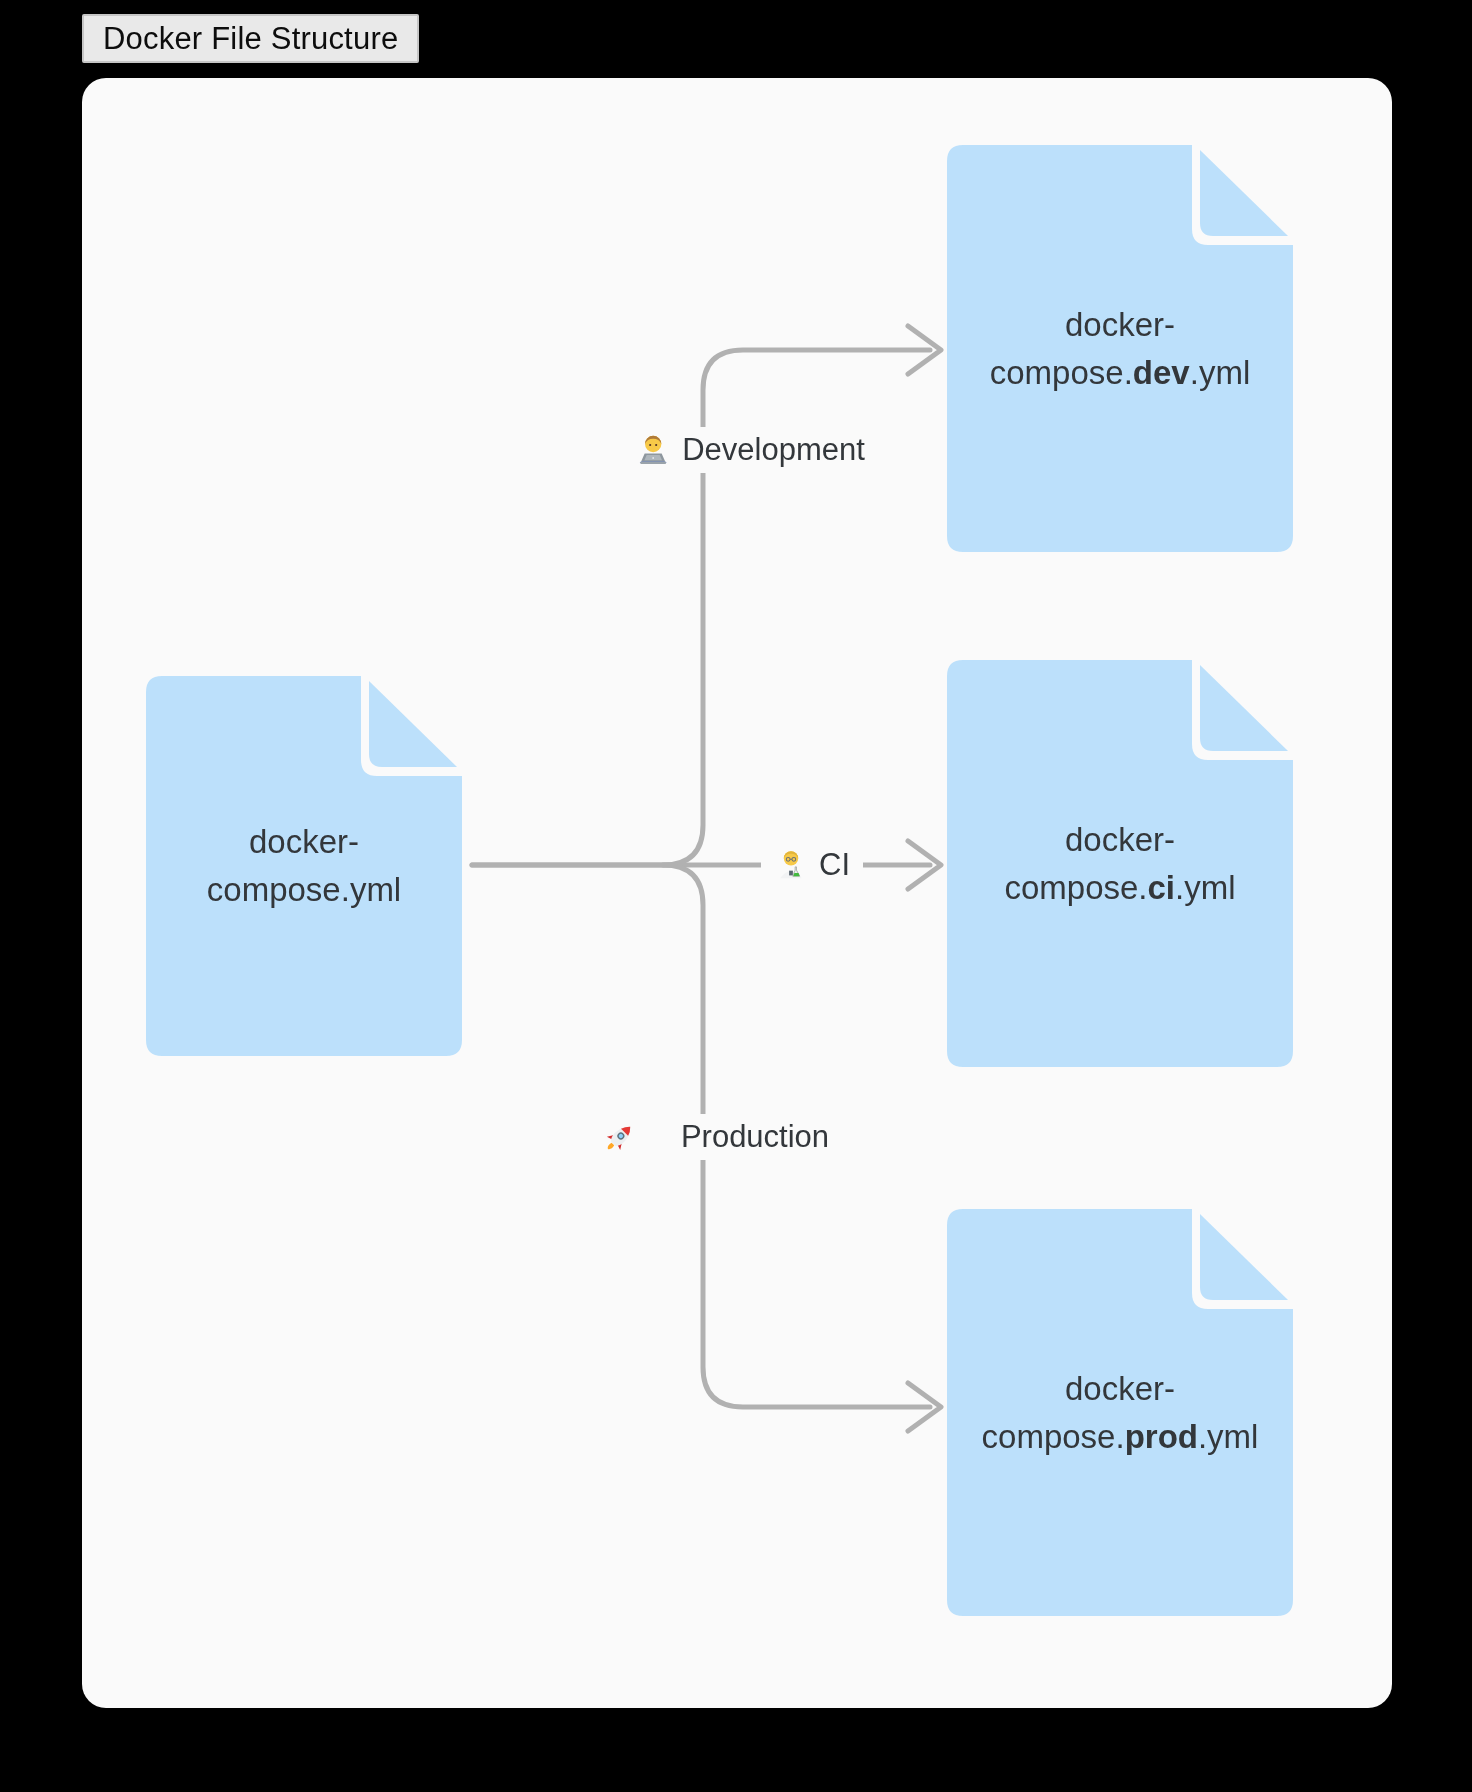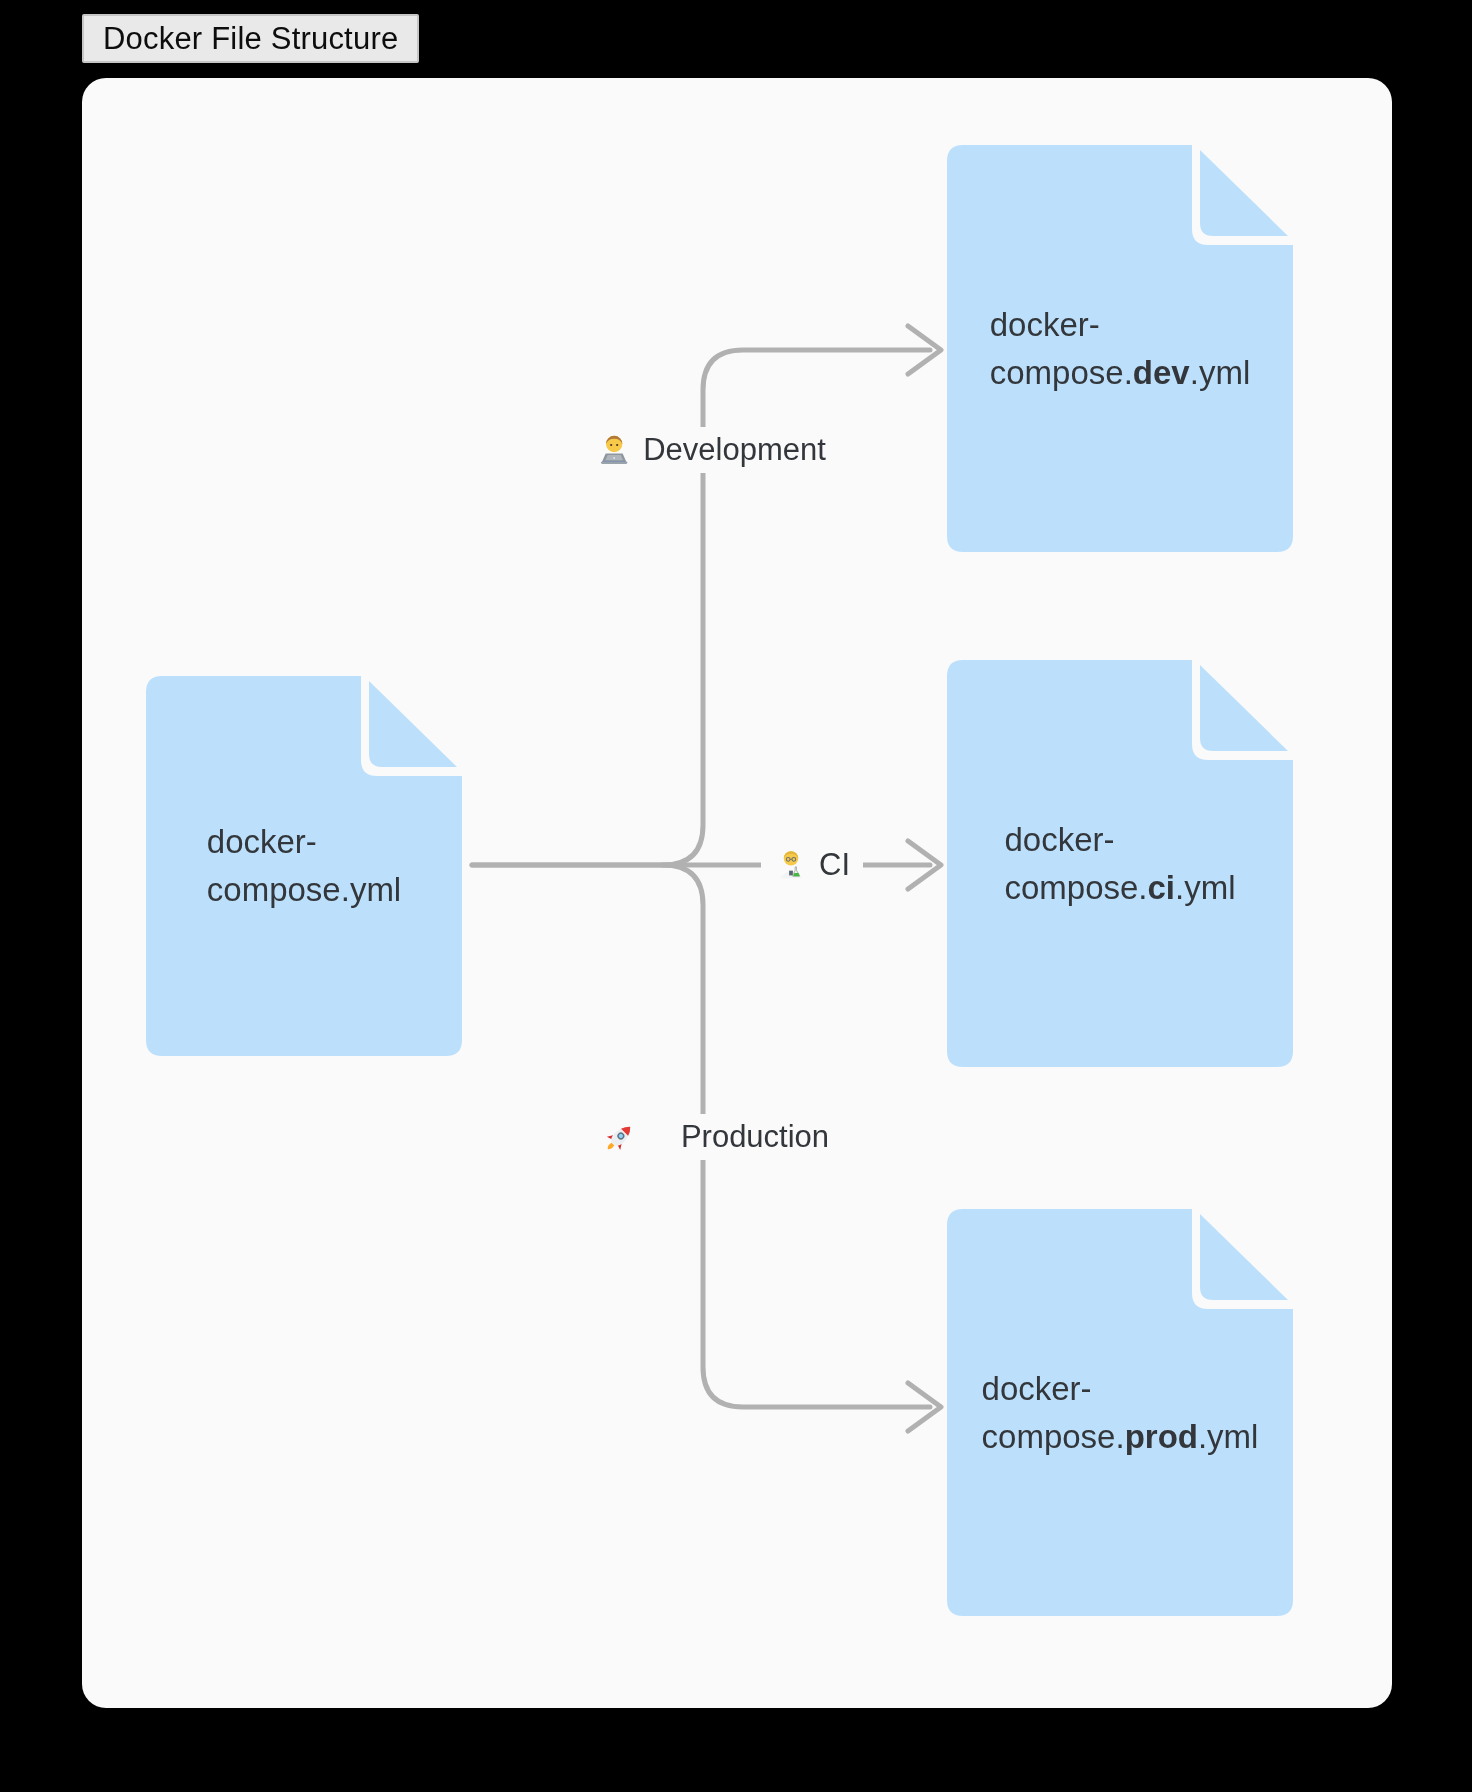--- a/index.html
+++ b/index.html
@@ -47,20 +47,21 @@
     fill:none;
     stroke-linecap:round;
     stroke-linejoin:round;
   }
   .file-node{position:absolute;z-index:3;}
   .file-node svg.file-shape{position:absolute;left:0;top:0;display:block;}
   .file-body,.file-flap{fill:var(--node-fill);}
   .file-name{
     position:absolute;inset:0;
     display:flex;align-items:center;justify-content:center;
+    text-align:center;
     font-size:33px;line-height:48px;
     color:var(--node-text);
   }
   .hl{
     font-weight:700;
     text-decoration-thickness:3.5px;
     text-underline-offset:8px;
   }
   .edge-label{
     position:absolute;z-index:4;
@@ -129,21 +130,21 @@
   <svg class="file-shape" viewBox="0 0 346 407" width="346" height="407">
     <path class="file-body" d="M16 0 H245 V84 Q245 100 261 100 H346 V391 Q346 407 330 407 H16 Q0 407 0 391 V16 Q0 0 16 0 Z"></path>
       <path class="file-flap" d="M253 5 V78 Q253 91 266 91 H341 Z"></path>
   </svg>
   <div class="file-name">
     <span><span>docker-</span><br>
     <span>compose.</span><span class="hl">prod</span><span>.yml</span></span>
   </div>
 </div>
 
-<div class="edge-label" style="left:711px;top:450px;justify-content:space-between;">
+<div class="edge-label" style="left:750px;top:450px;justify-content:space-between;">
   <span class="emoji">
     <svg viewBox="0 0 36 36" width="36" height="36">
       <path d="M4.5 31 q13.5-13.5 27 0 z" fill="#4C6FD6"></path>
       <circle cx="18" cy="12" r="8.2" fill="#F7C948"></circle>
       <path d="M9.8 12 a8.2 8.2 0 0 1 16.4 0 q-2.2-5.2-8.2-5.2 q-6 0-8.2 5.2z" fill="#B07B39"></path>
       <circle cx="15" cy="13" r="1.1" fill="#513127"></circle>
       <circle cx="21" cy="13" r="1.1" fill="#513127"></circle>
       <path d="M9.5 21.5 h17 l3.5 8 h-24 z" fill="#8E979E"></path>
       <path d="M11.5 23 h13 l2.3 5.2 h-17.6 z" fill="#AEB6BC"></path>
       <circle cx="18" cy="26" r="0.9" fill="#E2E6E9"></circle>

